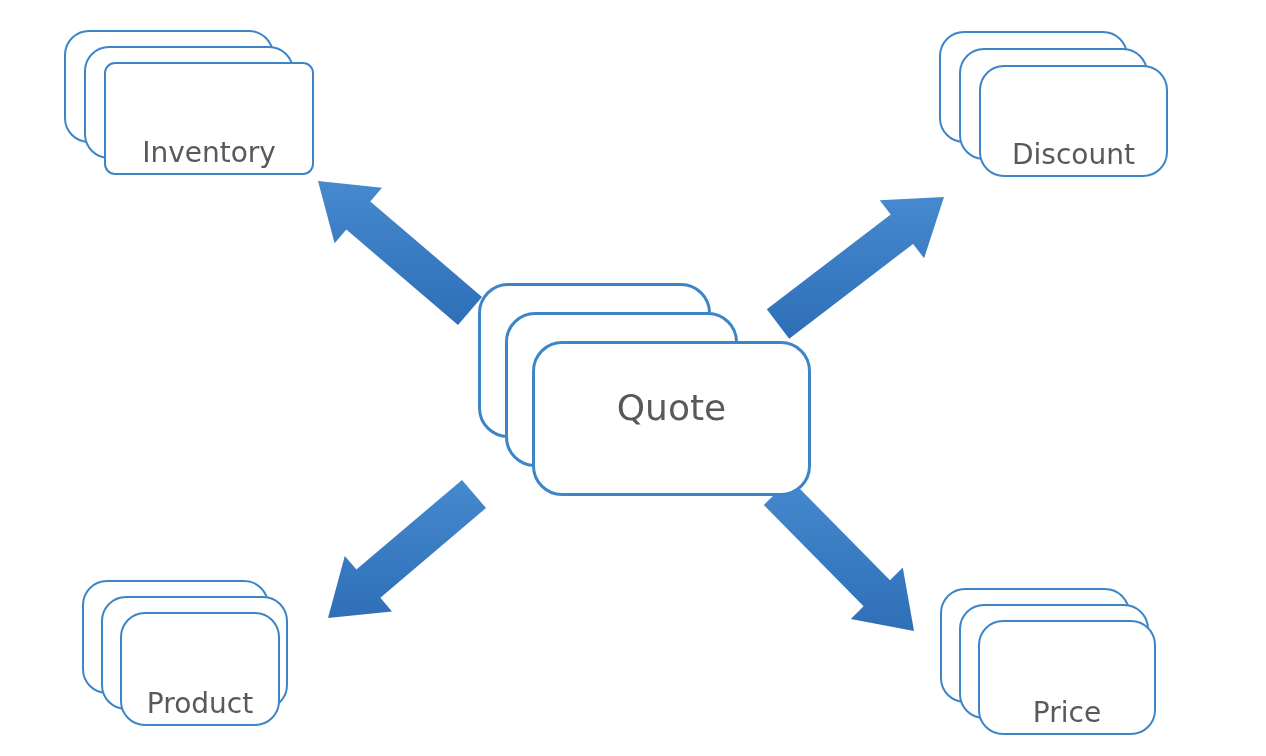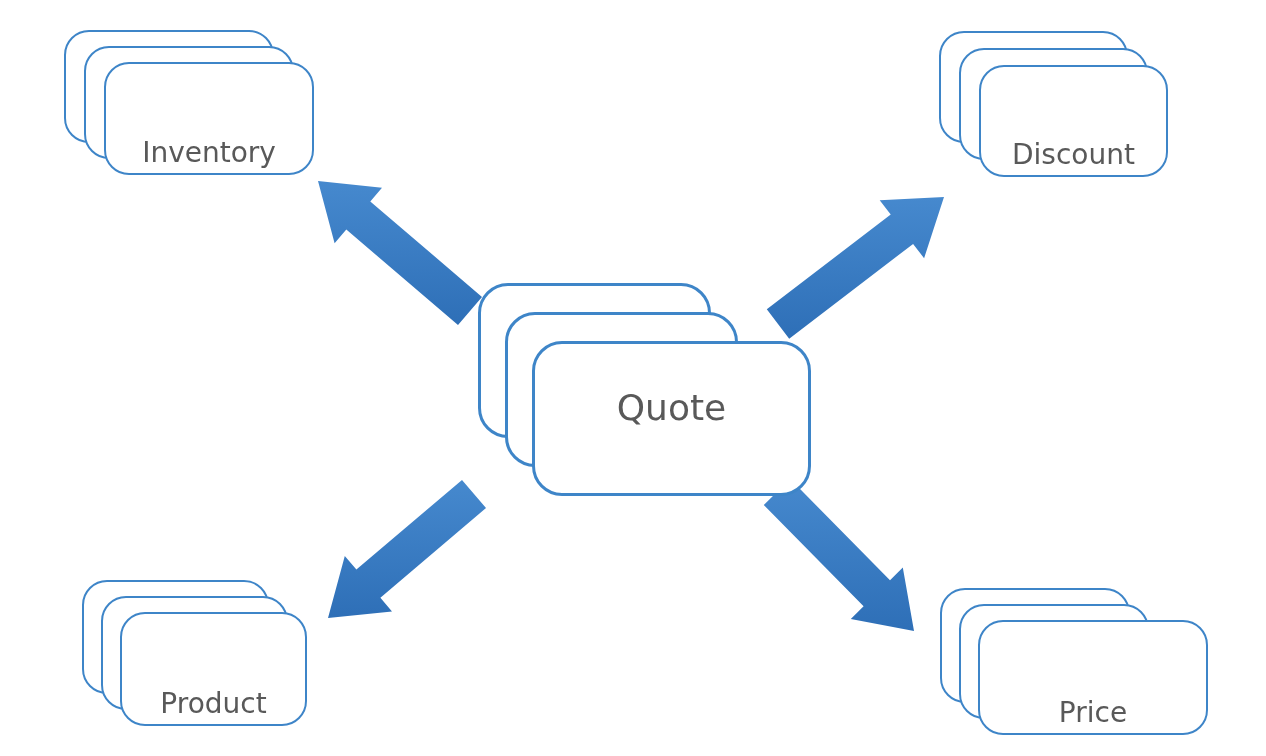--- a/index.html
+++ b/index.html
@@ -52,21 +52,21 @@
     </defs>
     <polygon id="arrow-inventory" fill="url(#arrowGrad)" points="482.0,296.9 370.3,201.4 382.0,187.7 318.0,181.0 334.6,243.2 346.3,229.5 458.0,325.1"></polygon>
     <polygon id="arrow-discount" fill="url(#arrowGrad)" points="789.2,338.7 913.1,243.9 924.1,258.2 944.0,197.0 879.7,200.2 890.7,214.5 766.8,309.3"></polygon>
     <polygon id="arrow-product" fill="url(#arrowGrad)" points="462.0,479.9 356.4,569.6 344.8,555.9 328.0,618.0 392.0,611.5 380.4,597.8 486.0,508.1"></polygon>
     <polygon id="arrow-price" fill="url(#arrowGrad)" points="763.8,505.0 863.6,606.2 850.8,618.9 914.0,631.0 902.8,567.6 890.0,580.3 790.2,479.0"></polygon>
   </svg>
 
   <div class="node" id="node-inventory" style="left: 64px; top: 30px; width: 250px; height: 145px;">
     <div class="card card-back" style="left: 0px; top: 0px; width: 210px; height: 113px; border-width: 2.5px; border-radius: 25px;"></div>
     <div class="card card-mid" style="left: 20px; top: 16px; width: 210px; height: 113px; border-width: 2.5px; border-radius: 25px;"></div>
-    <div class="card card-front" style="left: 40px; top: 32px; width: 210px; height: 113px; border-width: 2.5px; border-radius: 25px; padding-left: 44px;">
+    <div class="card card-front" style="left: 40px; top: 32px; width: 210px; height: 113px; border-width: 2.5px; border-radius: 11px; padding-left: 44px;">
       <span class="node-label label-bottom" style="font-size: 28px;">Inventory</span>
     </div>
   </div>
 
   <div class="node" id="node-discount" style="left: 939px; top: 31px; width: 229px; height: 146px;">
     <div class="card card-back" style="left: 0px; top: 0px; width: 189px; height: 112px; border-width: 2.5px; border-radius: 25px;"></div>
     <div class="card card-mid" style="left: 20px; top: 17px; width: 189px; height: 112px; border-width: 2.5px; border-radius: 25px;"></div>
     <div class="card card-front" style="left: 40px; top: 34px; width: 189px; height: 112px; border-width: 2.5px; border-radius: 25px;">
       <span class="node-label label-bottom" style="font-size: 28px;">Discount</span>
     </div>
@@ -76,26 +76,26 @@
     <div class="card card-back" style="left: 0px; top: 0px; width: 233px; height: 155px; border-width: 3.5px; border-radius: 30px;"></div>
     <div class="card card-mid" style="left: 27px; top: 29px; width: 233px; height: 155px; border-width: 3.5px; border-radius: 30px;"></div>
     <div class="card card-front" style="left: 54px; top: 58px; width: 279px; height: 155px; border-width: 3.5px; border-radius: 30px;">
       <span class="node-label label-center" style="font-size: 36px;">Quote</span>
     </div>
   </div>
 
   <div class="node" id="node-product" style="left: 82px; top: 580px; width: 225px; height: 146px;">
     <div class="card card-back" style="left: 0px; top: 0px; width: 187px; height: 114px; border-width: 2.5px; border-radius: 25px;"></div>
     <div class="card card-mid" style="left: 19px; top: 16px; width: 187px; height: 114px; border-width: 2.5px; border-radius: 25px;"></div>
-    <div class="card card-front" style="left: 38px; top: 32px; width: 187px; height: 114px; border-width: 2.5px; border-radius: 25px;">
+    <div class="card card-front" style="left: 38px; top: 32px; width: 160px; height: 114px; border-width: 2.5px; border-radius: 25px;">
       <span class="node-label label-bottom" style="font-size: 28px;">Product</span>
     </div>
   </div>
 
   <div class="node" id="node-price" style="left: 940px; top: 588px; width: 228px; height: 147px;">
     <div class="card card-back" style="left: 0px; top: 0px; width: 190px; height: 115px; border-width: 2.5px; border-radius: 25px;"></div>
     <div class="card card-mid" style="left: 19px; top: 16px; width: 190px; height: 115px; border-width: 2.5px; border-radius: 25px;"></div>
-    <div class="card card-front" style="left: 38px; top: 32px; width: 230px; height: 115px; border-width: 2.5px; border-radius: 25px;">
+    <div class="card card-front" style="left: 38px; top: 32px; width: 178px; height: 115px; border-width: 2.5px; border-radius: 25px;">
       <span class="node-label label-bottom" style="font-size: 28px;">Price</span>
     </div>
   </div>
 
 </div>
 
 </body></html>

